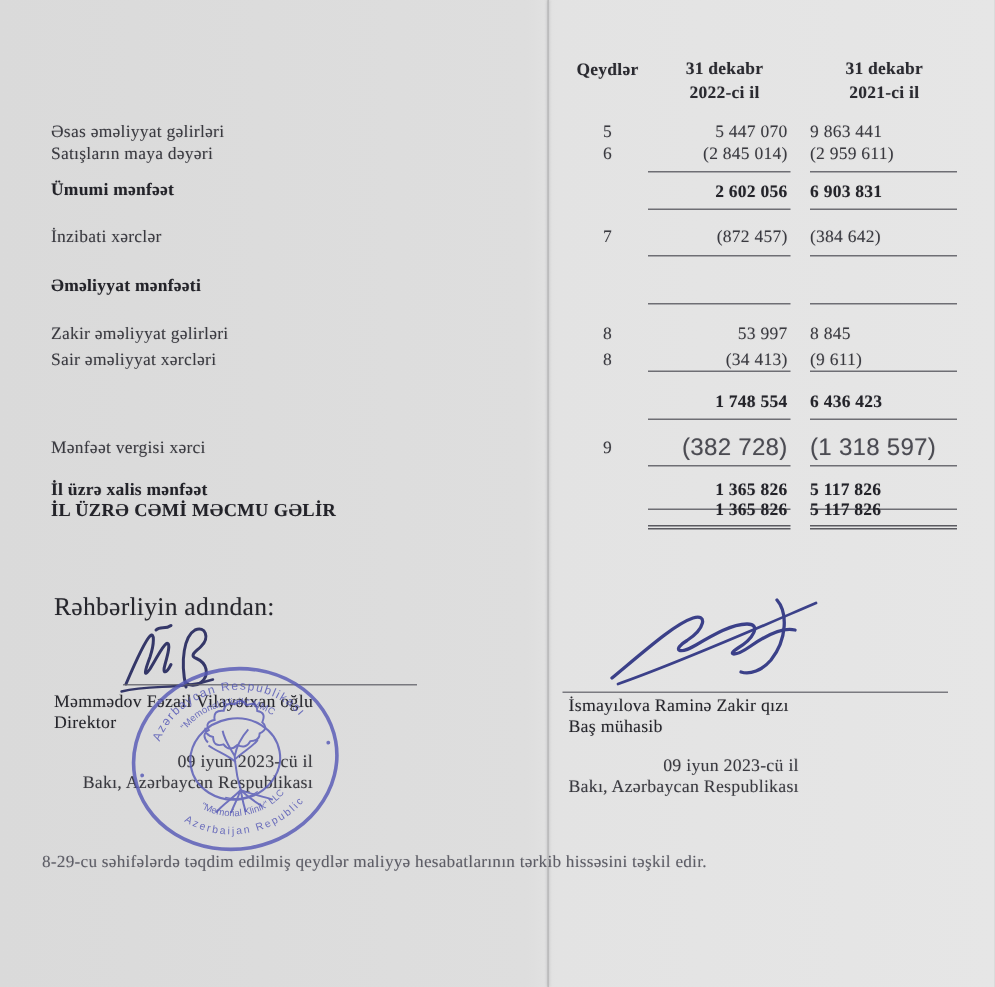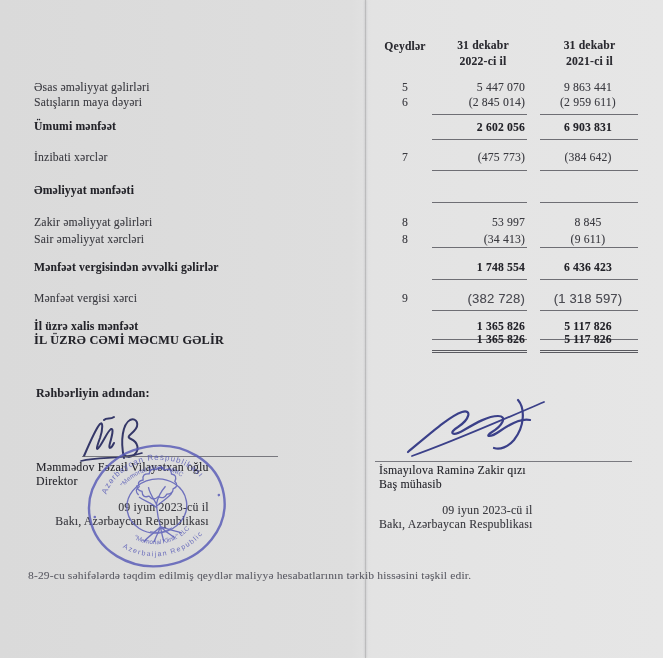--- a/index.html
+++ b/index.html
@@ -12,29 +12,29 @@
   .fold{position:absolute;left:365px;top:0;width:1px;height:100%;
     background:rgba(125,125,130,.38);box-shadow:0 0 2px rgba(120,120,125,.45);}
   .txt{text-shadow:.2px .2px .6px rgba(80,80,85,.35);letter-spacing:.2px;}
   
   .hdr{position:absolute;font-weight:700;font-size:11.6px;color:#2a2a30;text-align:center;line-height:15.5px;}
   .row{position:absolute;left:0;width:663px;font-size:11.6px;box-sizing:border-box;}
   .row>div{box-sizing:border-box;}
   .cl{position:absolute;left:34px;width:335px;height:100%;}
   .cn{position:absolute;left:385px;width:40px;height:100%;text-align:center;}
   .c22{position:absolute;left:432px;width:95px;height:100%;text-align:right;padding-right:2px;}
-  .c21{position:absolute;left:540px;width:98px;height:100%;text-align:center;padding-right:2px;}
+  .c21{position:absolute;left:540px;width:98px;height:100%;text-align:left;padding-right:2px;}
   .lb .c22,.lb .c21{border-bottom:1px solid #6e6e74;}
   .lt .c22,.lt .c21{border-top:1px solid #6e6e74;}
   .dbl .c22,.dbl .c21{border-bottom:3px double #5a5a60;}
   .bold .cl,.bold .c22,.bold .c21{font-weight:700;color:#232329;}
   .caps .cl{font-size:12.2px;letter-spacing:.3px;}
-  .sansv .c22,.sansv .c21{font-family:"Liberation Sans","DejaVu Sans",sans-serif;font-size:13px;color:#4b4b52;}
+  .sansv .c22,.sansv .c21{font-family:"Liberation Sans","DejaVu Sans",sans-serif;font-size:16px;color:#4b4b52;}
   
-  .sigheading{position:absolute;left:36px;top:386px;font-weight:700;font-size:12px;color:#26262c;line-height:15px;}
+  .sigheading{position:absolute;left:36px;top:397px;font-weight:400;font-size:17px;color:#26262c;line-height:15px;}
   .sigblock{position:absolute;font-size:11.8px;line-height:14px;}
   .sigblock .nm,.sigblock .tt{font-weight:400;color:#26262c;}
   .sigblock .dt,.sigblock .pl{color:#3a3a40;text-align:right;}
   .sb-left{left:36px;top:460px;}
   .sb-right{left:379px;top:463px;}
   .sigline{position:absolute;height:1px;background:#5f5f66;opacity:.8;}
   .sl-left{left:82px;top:456px;width:196px;}
   .sl-right{left:375px;top:461px;width:257px;}
   .gap1{height:12px;}
   .sig{position:absolute;}
@@ -74,21 +74,21 @@
   </div>
   <div class="row txt bold lt lb" style="top:114px;height:26px;line-height:26px;">
     <div class="cl">Ümumi mənfəət</div>
     <div class="cn"></div>
     <div class="c22">2 602 056</div>
     <div class="c21">6 903 831</div>
   </div>
   <div class="row txt lb" style="top:150px;height:21px;line-height:15px;">
     <div class="cl">İnzibati xərclər</div>
     <div class="cn">7</div>
-    <div class="c22">(475 773)</div>
+    <div class="c22">(872 457)</div>
     <div class="c21">(384 642)</div>
   </div>
   <div class="row txt bold lb" style="top:183px;height:20px;line-height:15px;">
     <div class="cl">Əməliyyat mənfəəti</div>
     <div class="cn"></div>
     <div class="c22"></div>
     <div class="c21"></div>
   </div>
   <div class="row txt" style="top:215px;height:15px;line-height:15px;">
     <div class="cl">Zakir əməliyyat gəlirləri</div>
@@ -96,21 +96,20 @@
     <div class="c22">53 997</div>
     <div class="c21">8 845</div>
   </div>
   <div class="row txt lb" style="top:232px;height:16px;line-height:15px;">
     <div class="cl">Sair əməliyyat xərcləri</div>
     <div class="cn">8</div>
     <div class="c22">(34 413)</div>
     <div class="c21">(9 611)</div>
   </div>
   <div class="row txt bold lb" style="top:255px;height:25px;line-height:25px;">
-    <div class="cl">Mənfəət vergisindən əvvəlki gəlirlər</div>
     <div class="cn"></div>
     <div class="c22">1 748 554</div>
     <div class="c21">6 436 423</div>
   </div>
   <div class="row txt lb sansv" style="top:291px;height:20px;line-height:16px;">
     <div class="cl">Mənfəət vergisi xərci</div>
     <div class="cn">9</div>
     <div class="c22">(382 728)</div>
     <div class="c21">(1 318 597)</div>
   </div>

